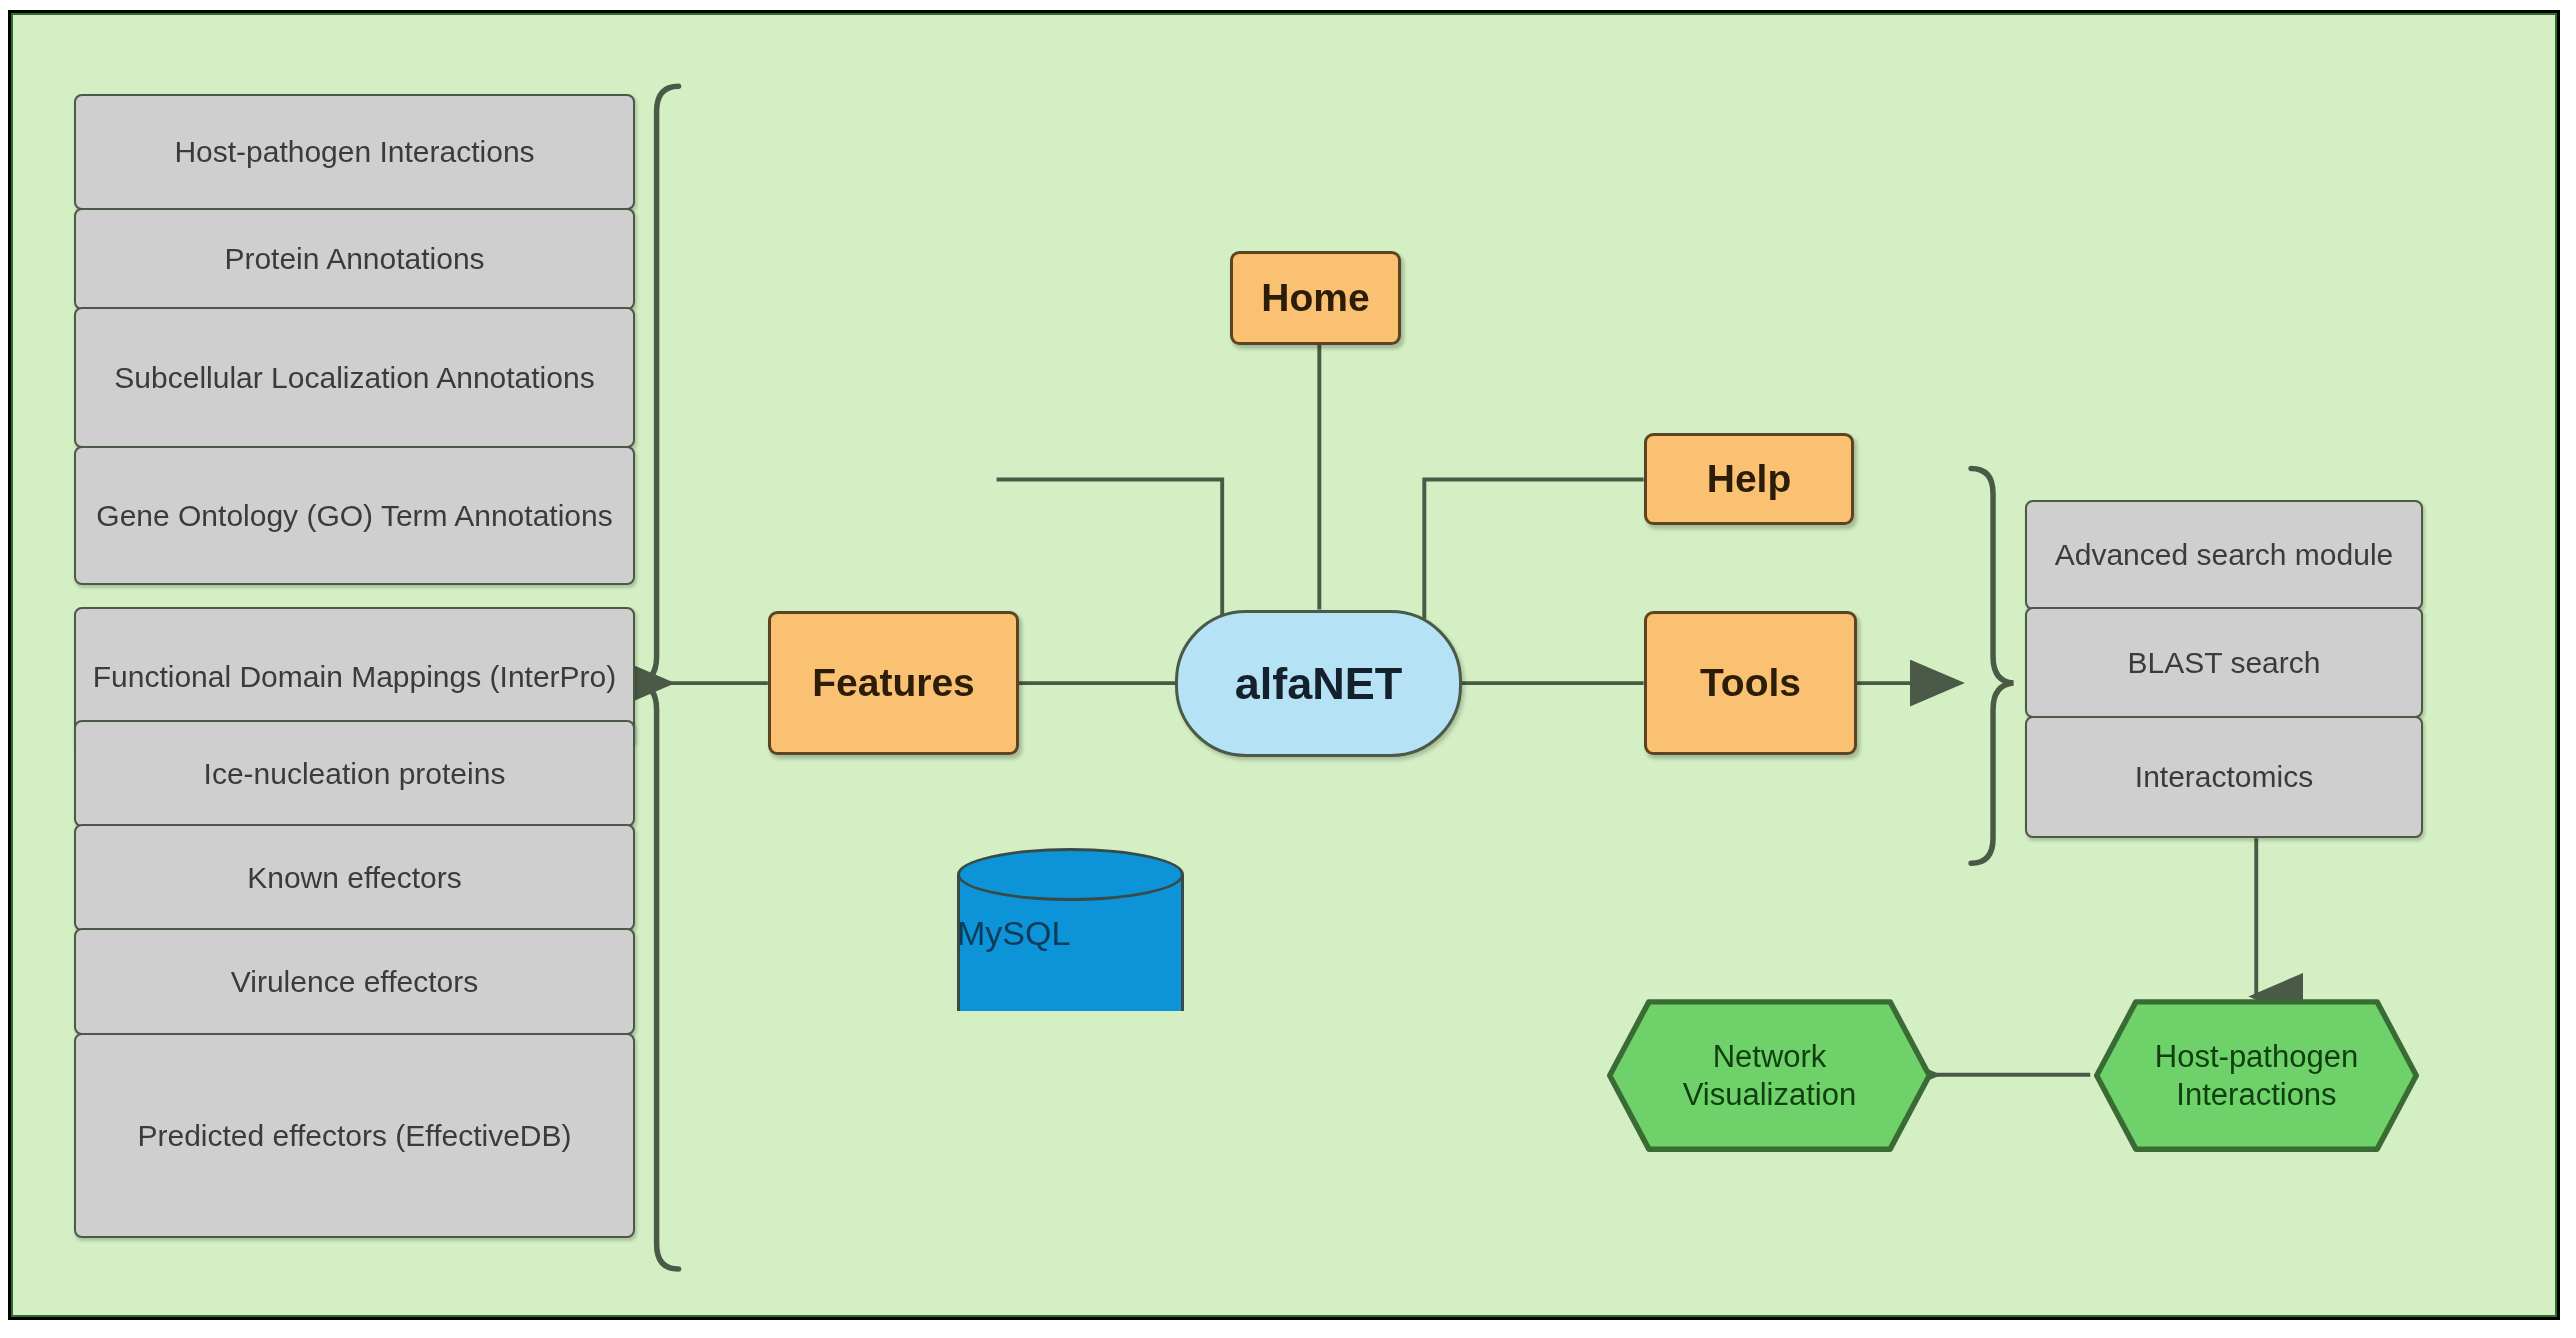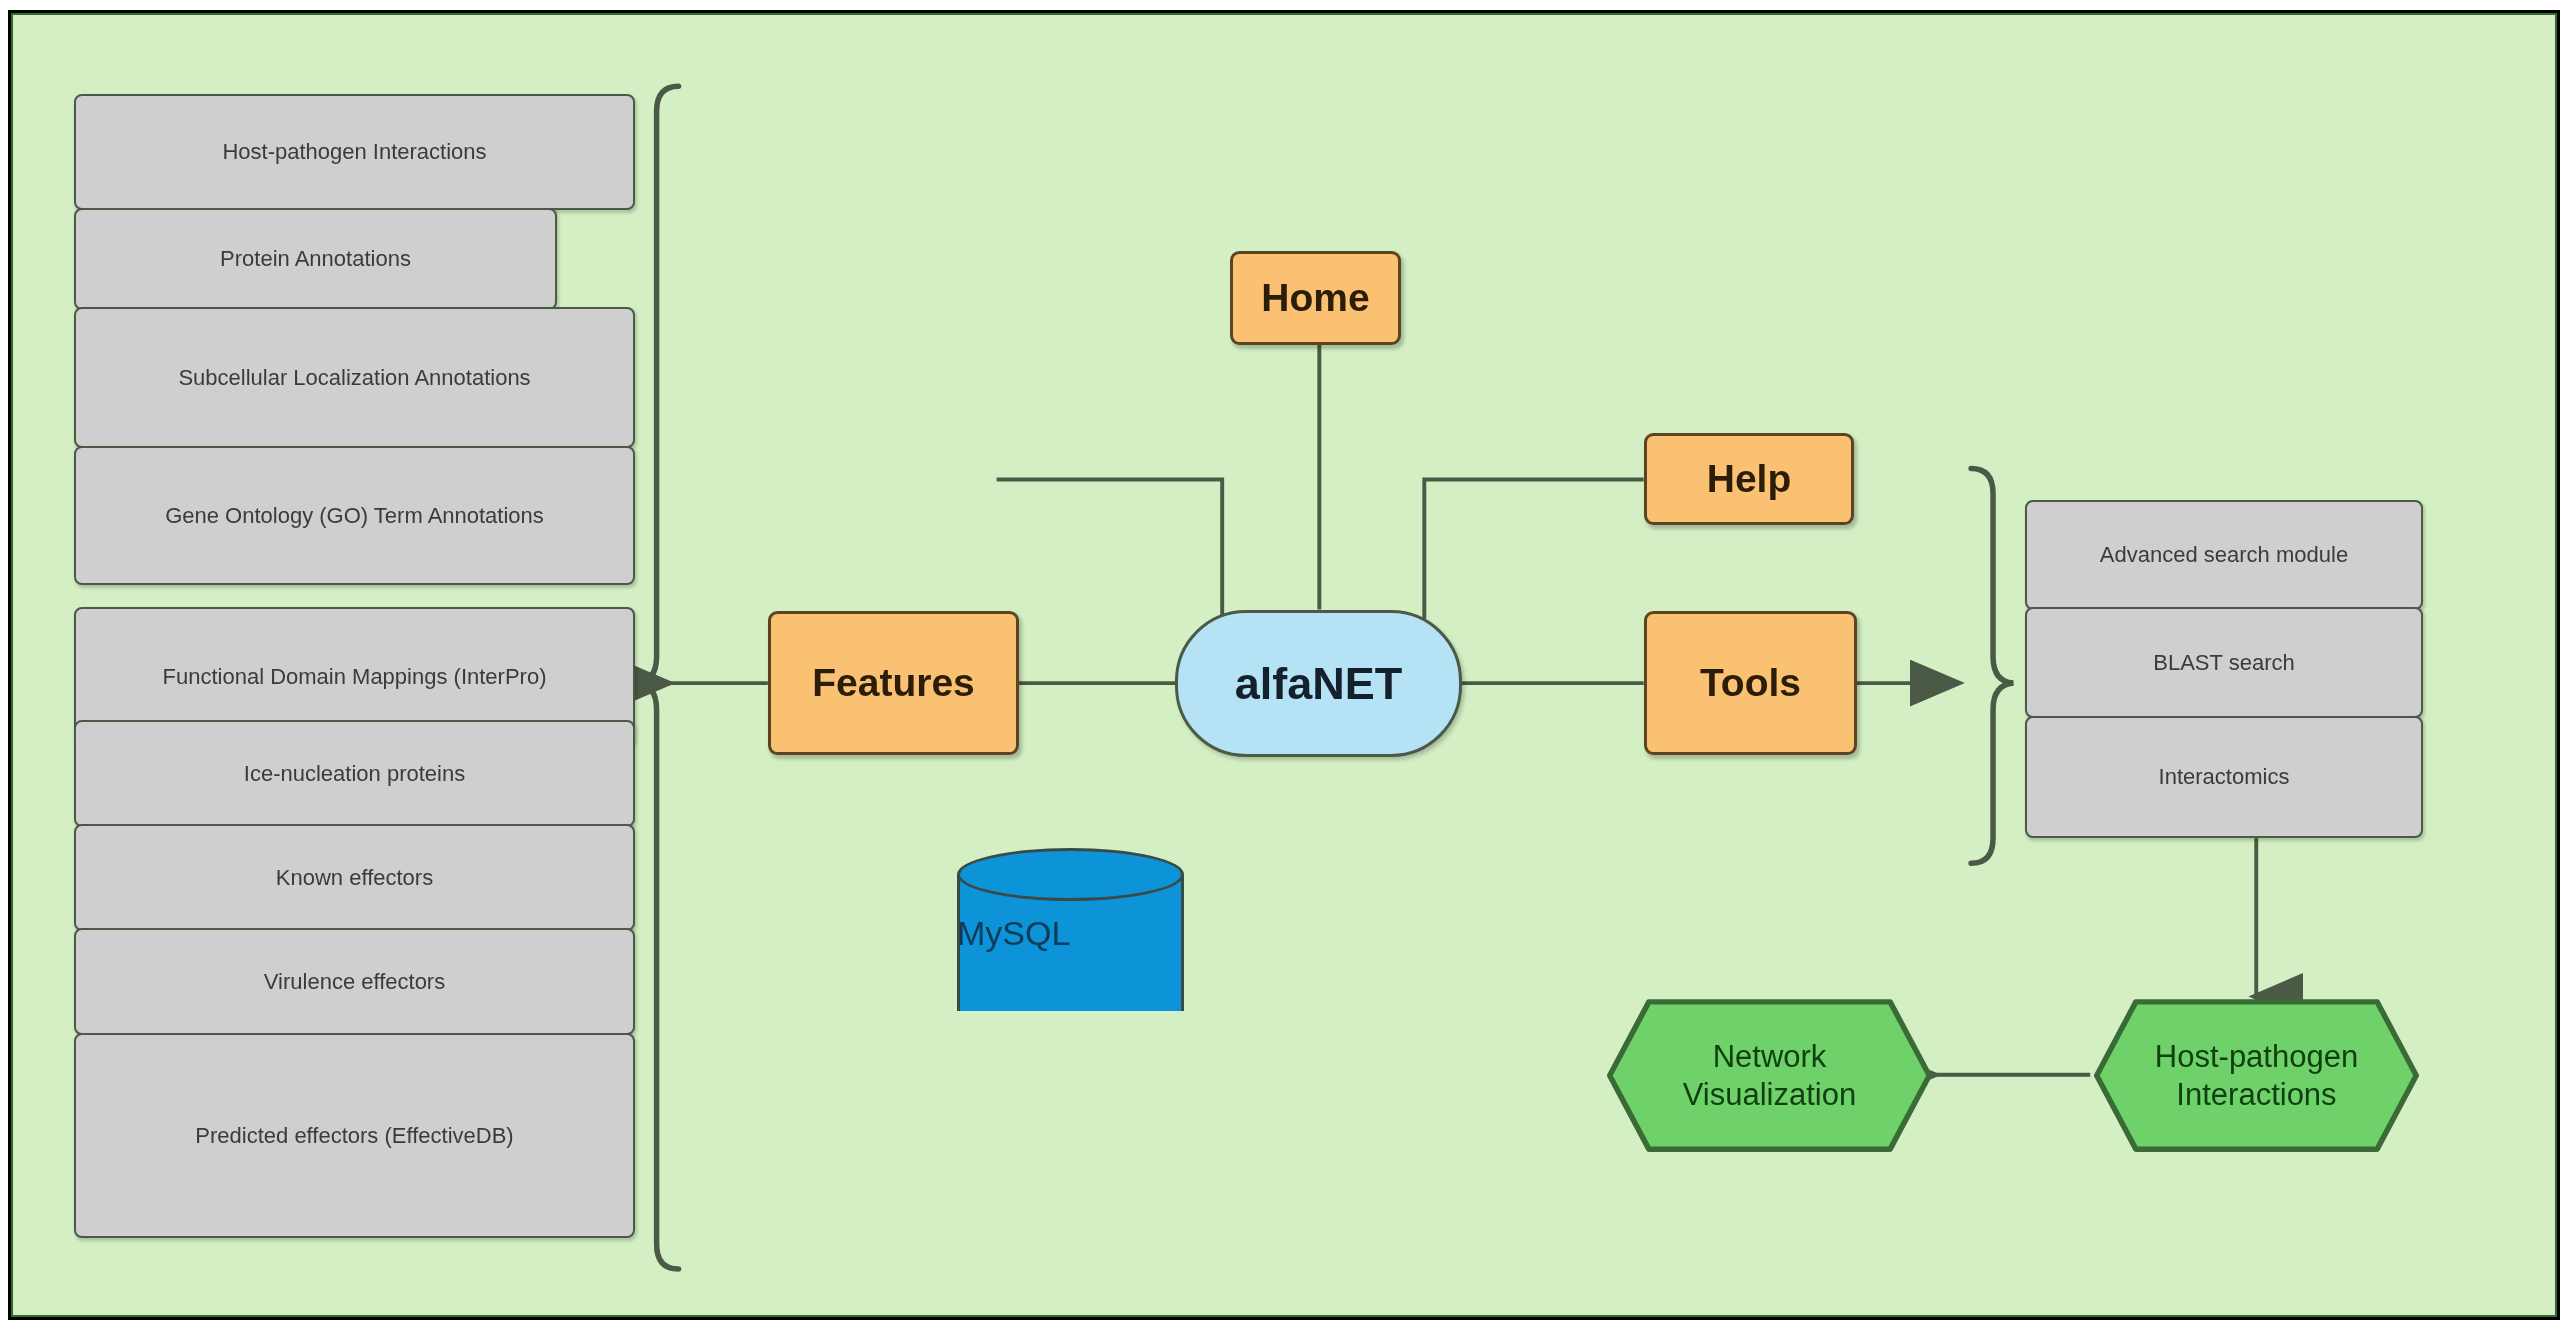--- a/index.html
+++ b/index.html
@@ -51,21 +51,21 @@
     position: absolute;
     background: #cfcfcf;
     border: 2.4px solid #4a5a46;
     border-radius: 7.8px;
     box-sizing: border-box;
     display: flex;
     align-items: center;
     justify-content: center;
     text-align: center;
     color: #3b3b3b;
-    font-size: 22px;
+    font-size: 30px;
     line-height: 1.18;
     padding: 3.1px 11px;
     box-shadow: 1.6px 2.4px 3.1px rgba(0,0,0,0.18);
   }
 
   
   .orangebox {
     position: absolute;
     background: #fbc173;
     border: 3.1px solid #5c4420;
@@ -208,21 +208,21 @@
     <path d="M 2516,598 Q 2544,598 2544,630 L 2544,838 Q 2544,870 2570,872 Q 2544,874 2544,906 L 2544,1070 Q 2544,1102 2516,1102" fill="none" stroke="#4a5a46" stroke-width="7" stroke-linecap="round"></path>
 
     <line x1="2880" y1="1070" x2="2880" y2="1272" stroke="#4a5a46" stroke-width="5" marker-end="url(#arrD)"></line>
 
     <line x1="2668" y1="1372" x2="2468" y2="1372" stroke="#4a5a46" stroke-width="5" marker-end="url(#arrL)"></line>
   </svg>
 
   <div class="greybox" style="left:74px;  top:94px; width:561px; height:116px;">
     <span>Host-pathogen Interactions</span>
   </div>
-  <div class="greybox" style="left:74px;  top:208px; width:483px; height:102px;">
+  <div class="greybox" style="left:74px;  top:208px; width:561px; height:102px;">
     <span>Protein Annotations</span>
   </div>
   <div class="greybox" style="left:74px;  top:307px; width:561px; height:141px;">
     <span>Subcellular Localization Annotations</span>
   </div>
   <div class="greybox" style="left:74px;  top:446px; width:561px; height:139px;">
     <span>Gene Ontology (GO) Term Annotations</span>
   </div>
   <div class="greybox" style="left:74px;  top:583px; width:561px; height:139px;margin-top:24px;">
     <span>Functional Domain Mappings (InterPro)</span>

